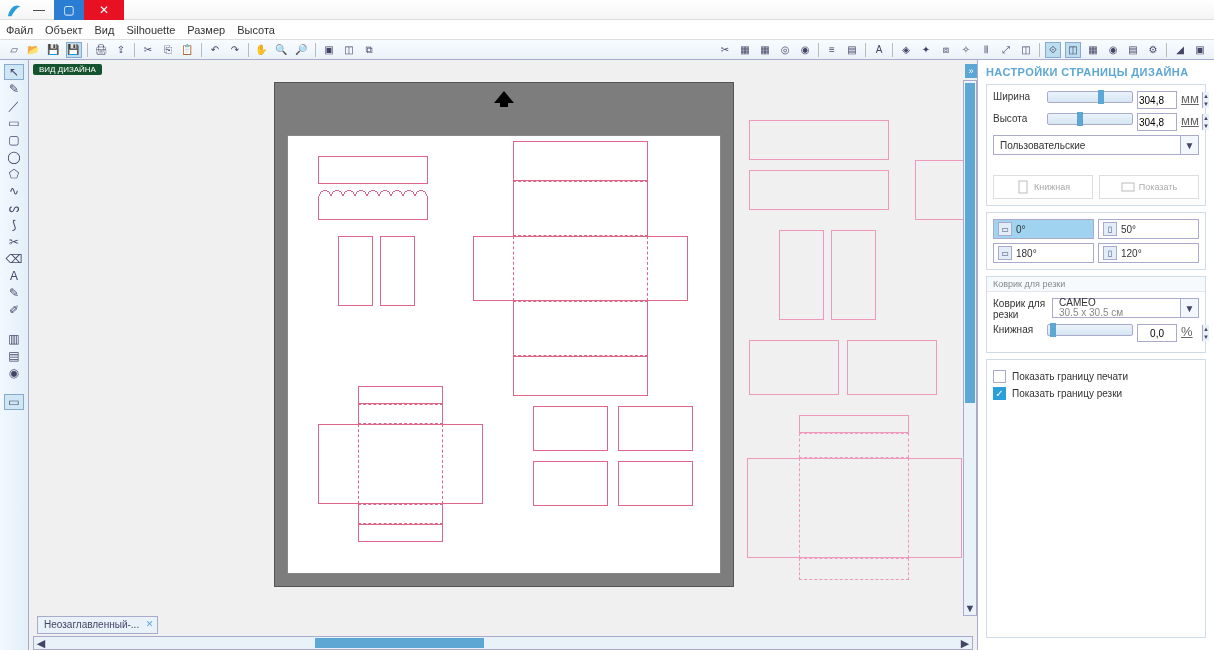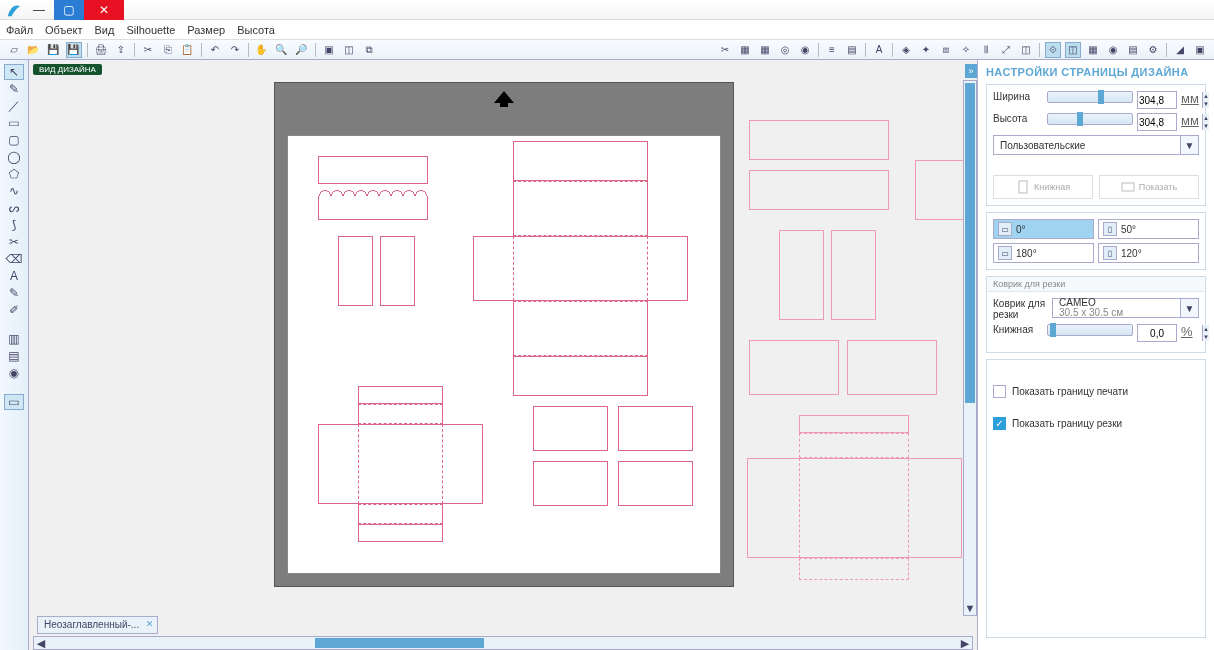--- a/index.html
+++ b/index.html
@@ -83,21 +83,21 @@
 .unit { font-size: 13px; color: #666; width: 18px; text-decoration: underline; }
 .dropdown { height: 20px; border: 1px solid #aac; display:flex; align-items:center; padding: 0 6px; font-size:10px; color:#333; position:relative; background:#fff; }
 .dropdown .arr { position:absolute; right:0; top:0; bottom:0; width:18px; border-left:1px solid #aac; display:flex; align-items:center; justify-content:center; color:#446; background:#f2f7fd; }
 .orient-row { display:flex; gap:6px; margin-top:20px; }
 .orient { flex:1; height:24px; border:1px solid #ddd; display:flex; align-items:center; justify-content:center; gap:4px; font-size:9px; color:#aaa; }
 .orient svg { width:14px; height:14px; }
 .rot-grid { display:grid; grid-template-columns: 1fr 1fr; gap:4px; }
 .rot-btn { height:20px; border:1px solid #aac; display:flex; align-items:center; padding:0 4px; gap:4px; font-size:10px; color:#333; background:#fff; }
 .rot-btn.sel { background:#9fd3f0; }
 .rot-btn .ico { width:14px; height:14px; background:#e2eef7; border:1px solid #aac; display:flex; align-items:center; justify-content:center; font-size:8px; color:#446; }
-.check-row { display:flex; align-items:center; gap:6px; font-size:10px; color:#333; margin:19px 0; }
+.check-row { display:flex; align-items:center; gap:6px; font-size:10px; color:#333; margin:4px 0; }
 .check { width:13px; height:13px; border:1px solid #aac; background:#fff; display:flex; align-items:center; justify-content:center; font-size:10px; color:#fff; }
 .check.on { background:#2b9fd9; border-color:#2b9fd9; }
 
 svg { display:block; }
 </style>
 </head>
 <body>
 
 <div class="titlebar">
   <div class="logo">

